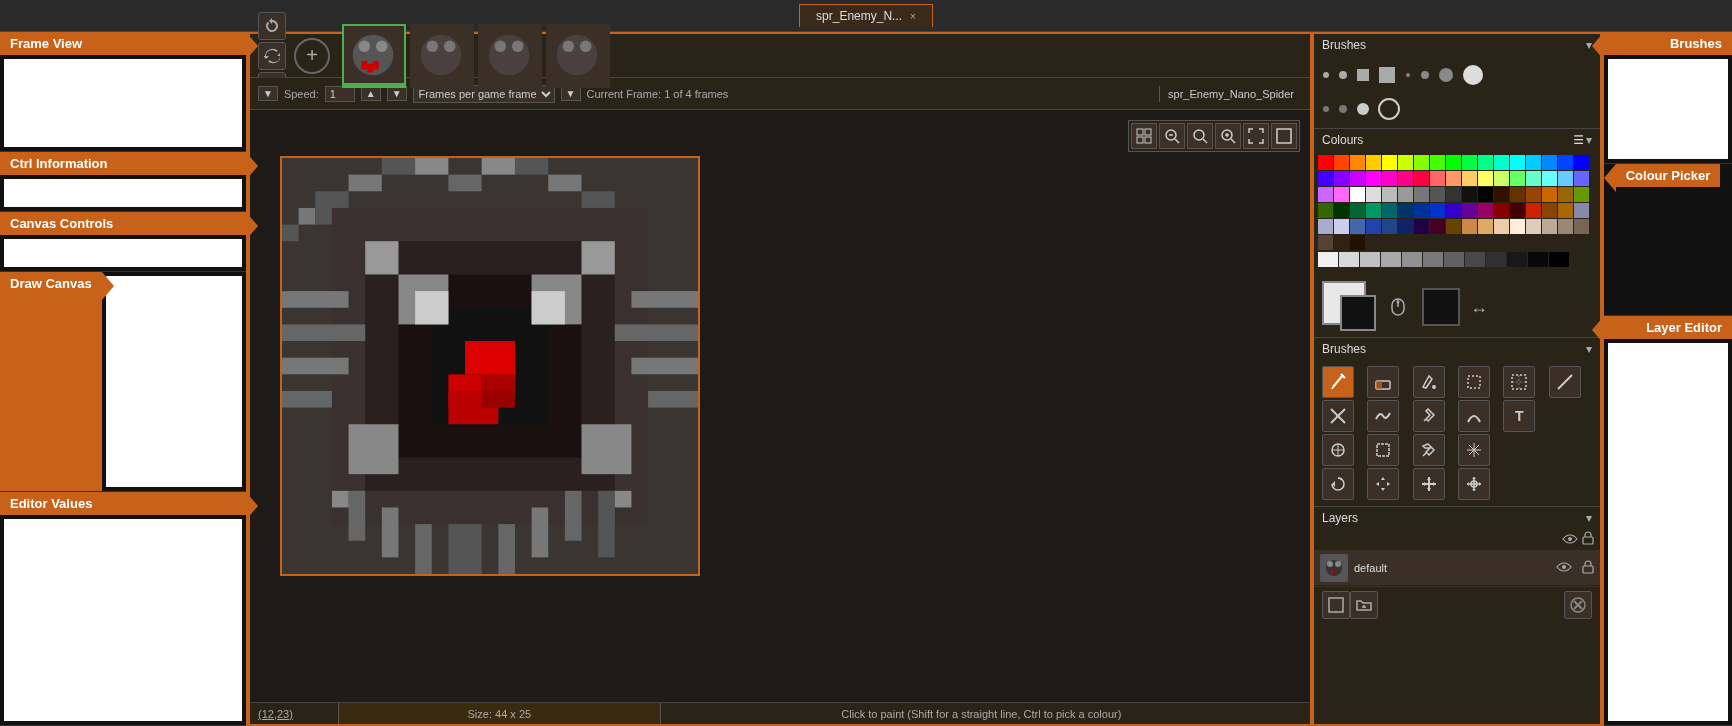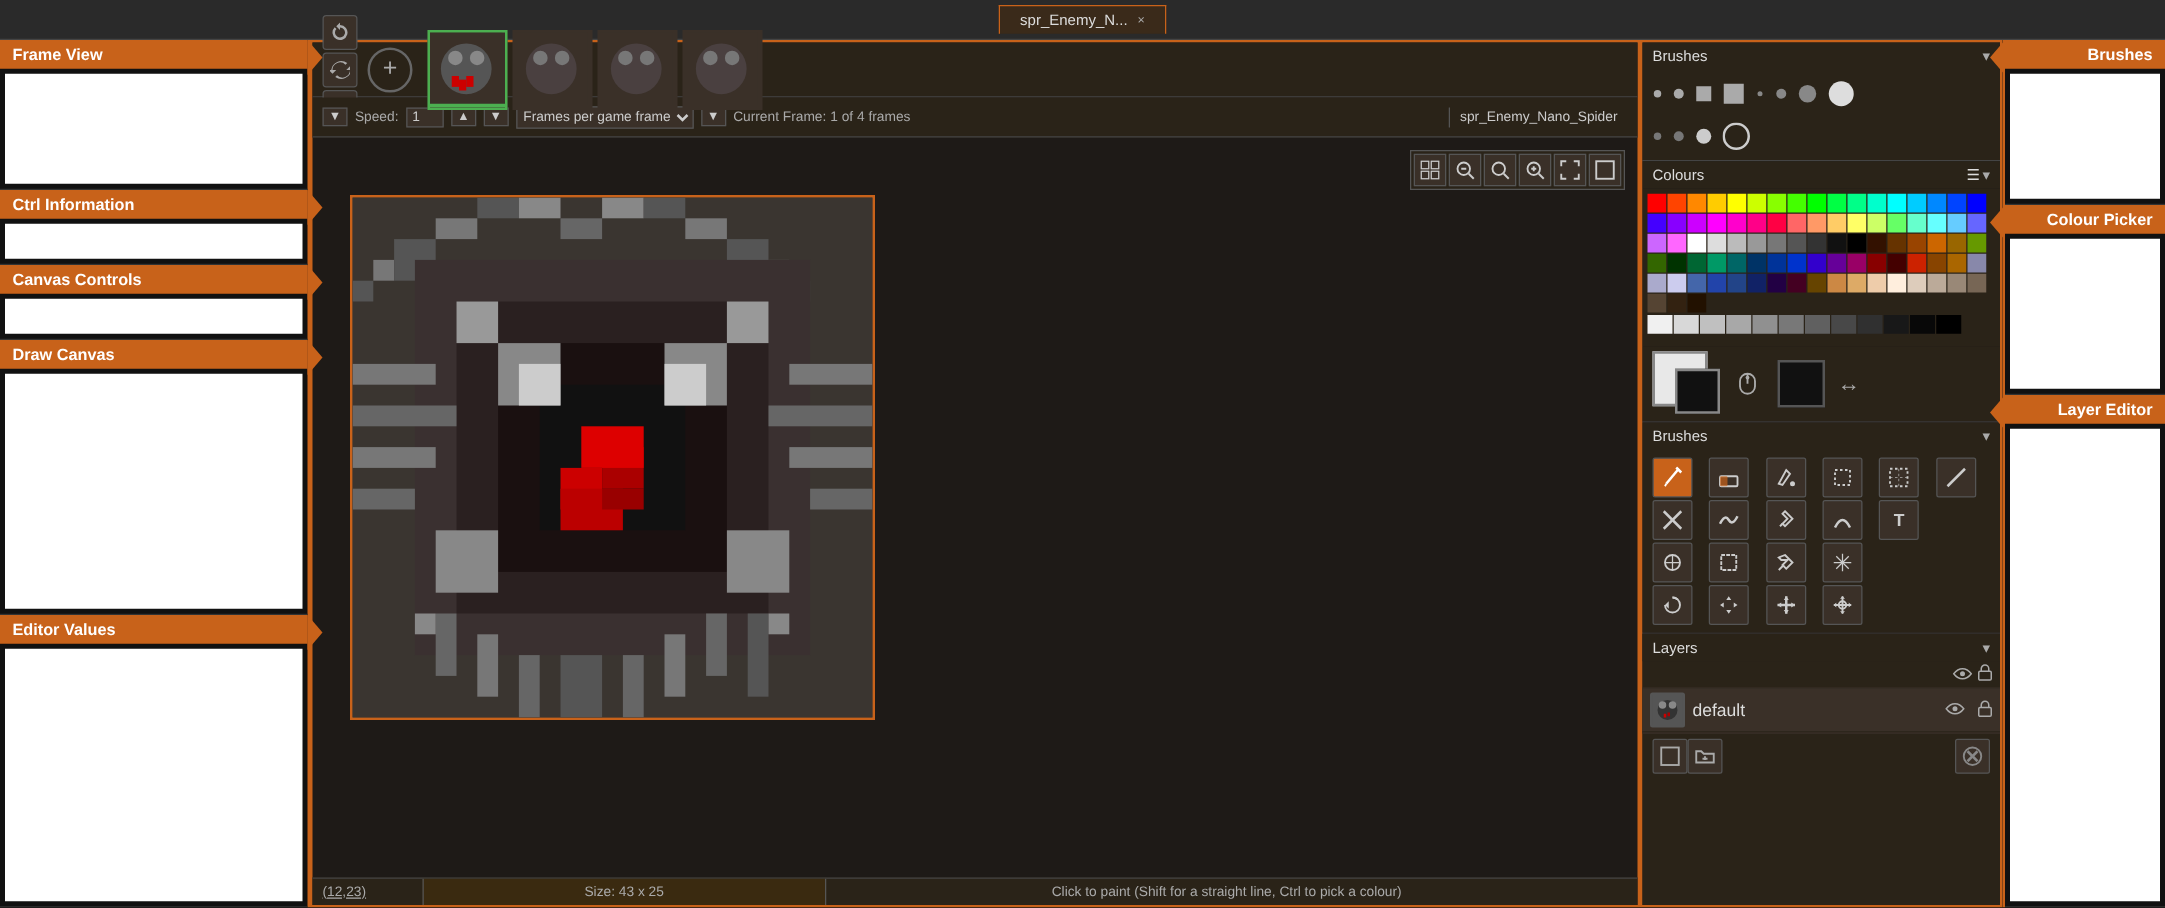--- a/index.html
+++ b/index.html
@@ -72,21 +72,21 @@
       border-top: 14px solid transparent;
       border-bottom: 14px solid transparent;
       border-left: 12px solid #c8621a;
     }
     .sidebar-section {
       border-bottom: 1px solid #333;
     }
     .frame-view-section { flex: 0 0 120px; display: flex; flex-direction: column; }
     .frame-info-section { flex: 0 0 60px; display: flex; flex-direction: column; }
     .canvas-controls-section { flex: 0 0 60px; display: flex; flex-direction: column; }
-    .draw-canvas-section { flex: 0 0 220px; display: flex; flex-direction: column; }
+    .draw-canvas-section { flex: 0 0 220px; display: flex; flex-direction: row; }
     .editor-values-section { flex: 1; display: flex; flex-direction: column; }
 
     .white-box {
       background: #fff;
       flex: 1;
       margin: 4px 4px 4px 4px;
     }
 
     
     .center-panel {
@@ -338,21 +338,21 @@
     }
     .layer-thumb {
       width: 28px; height: 28px;
       background: #555;
       border-radius: 2px;
       overflow: hidden;
       display: flex; align-items: center; justify-content: center;
       font-size: 10px;
       color: #aaa;
     }
-    .layer-name { flex: 1; color: #ddd; font-size: 14px; }
+    .layer-name { flex: 1; color: #ddd; font-size: 11px; }
     .layers-footer {
       display: flex;
       align-items: center;
       justify-content: space-between;
       padding: 4px 8px;
       border-top: 1px solid #3a3028;
     }
     .layers-footer-btn {
       width: 28px; height: 28px;
       background: #3a3028;
@@ -629,21 +629,21 @@
           <rect x="18" y="16" width="3" height="3" fill="#888"></rect>
 
           <rect x="3" y="20" width="1" height="1" fill="#888"></rect>
           <rect x="20" y="20" width="1" height="1" fill="#888"></rect>
         </svg>
       </div>
     </div>
 
     <div class="status-bar">
       <span class="status-coord">(12,23)</span>
-      <span class="status-size">Size: 43 x 25</span>
+      <span class="status-size">Size: 44 x 25</span>
       <span class="status-hint">Click to paint (Shift for a straight line, Ctrl to pick a colour)</span>
     </div>
   </div>
 
   <div class="right-panel">
 
     <div class="panel-section">
       <div class="panel-header">
         <span>Brushes</span>
         <span class="chevron">▾</span>
@@ -1031,21 +1031,21 @@
     </div>
   </div>
 
   <div class="far-right-sidebar">
     <div class="far-right-section" style="flex:0 0 auto;">
       <div class="far-right-label-wrap">
         <div class="far-right-label" style="text-align:right;">Brushes</div>
       </div>
       <div class="far-right-white" style="min-height:100px;"></div>
     </div>
-    <div class="far-right-section" style="flex:0 0 auto;">
+    <div class="far-right-section" style="flex:0 0 auto;align-items:center;">
       <div class="far-right-label-wrap">
         <div class="far-right-label" style="text-align:right;">Colour Picker</div>
       </div>
       <div class="far-right-white" style="min-height:120px;"></div>
     </div>
     <div class="far-right-section" style="flex:1;">
       <div class="far-right-label-wrap">
         <div class="far-right-label" style="text-align:right;">Layer Editor</div>
       </div>
       <div class="far-right-white" style="flex:1;"></div>

